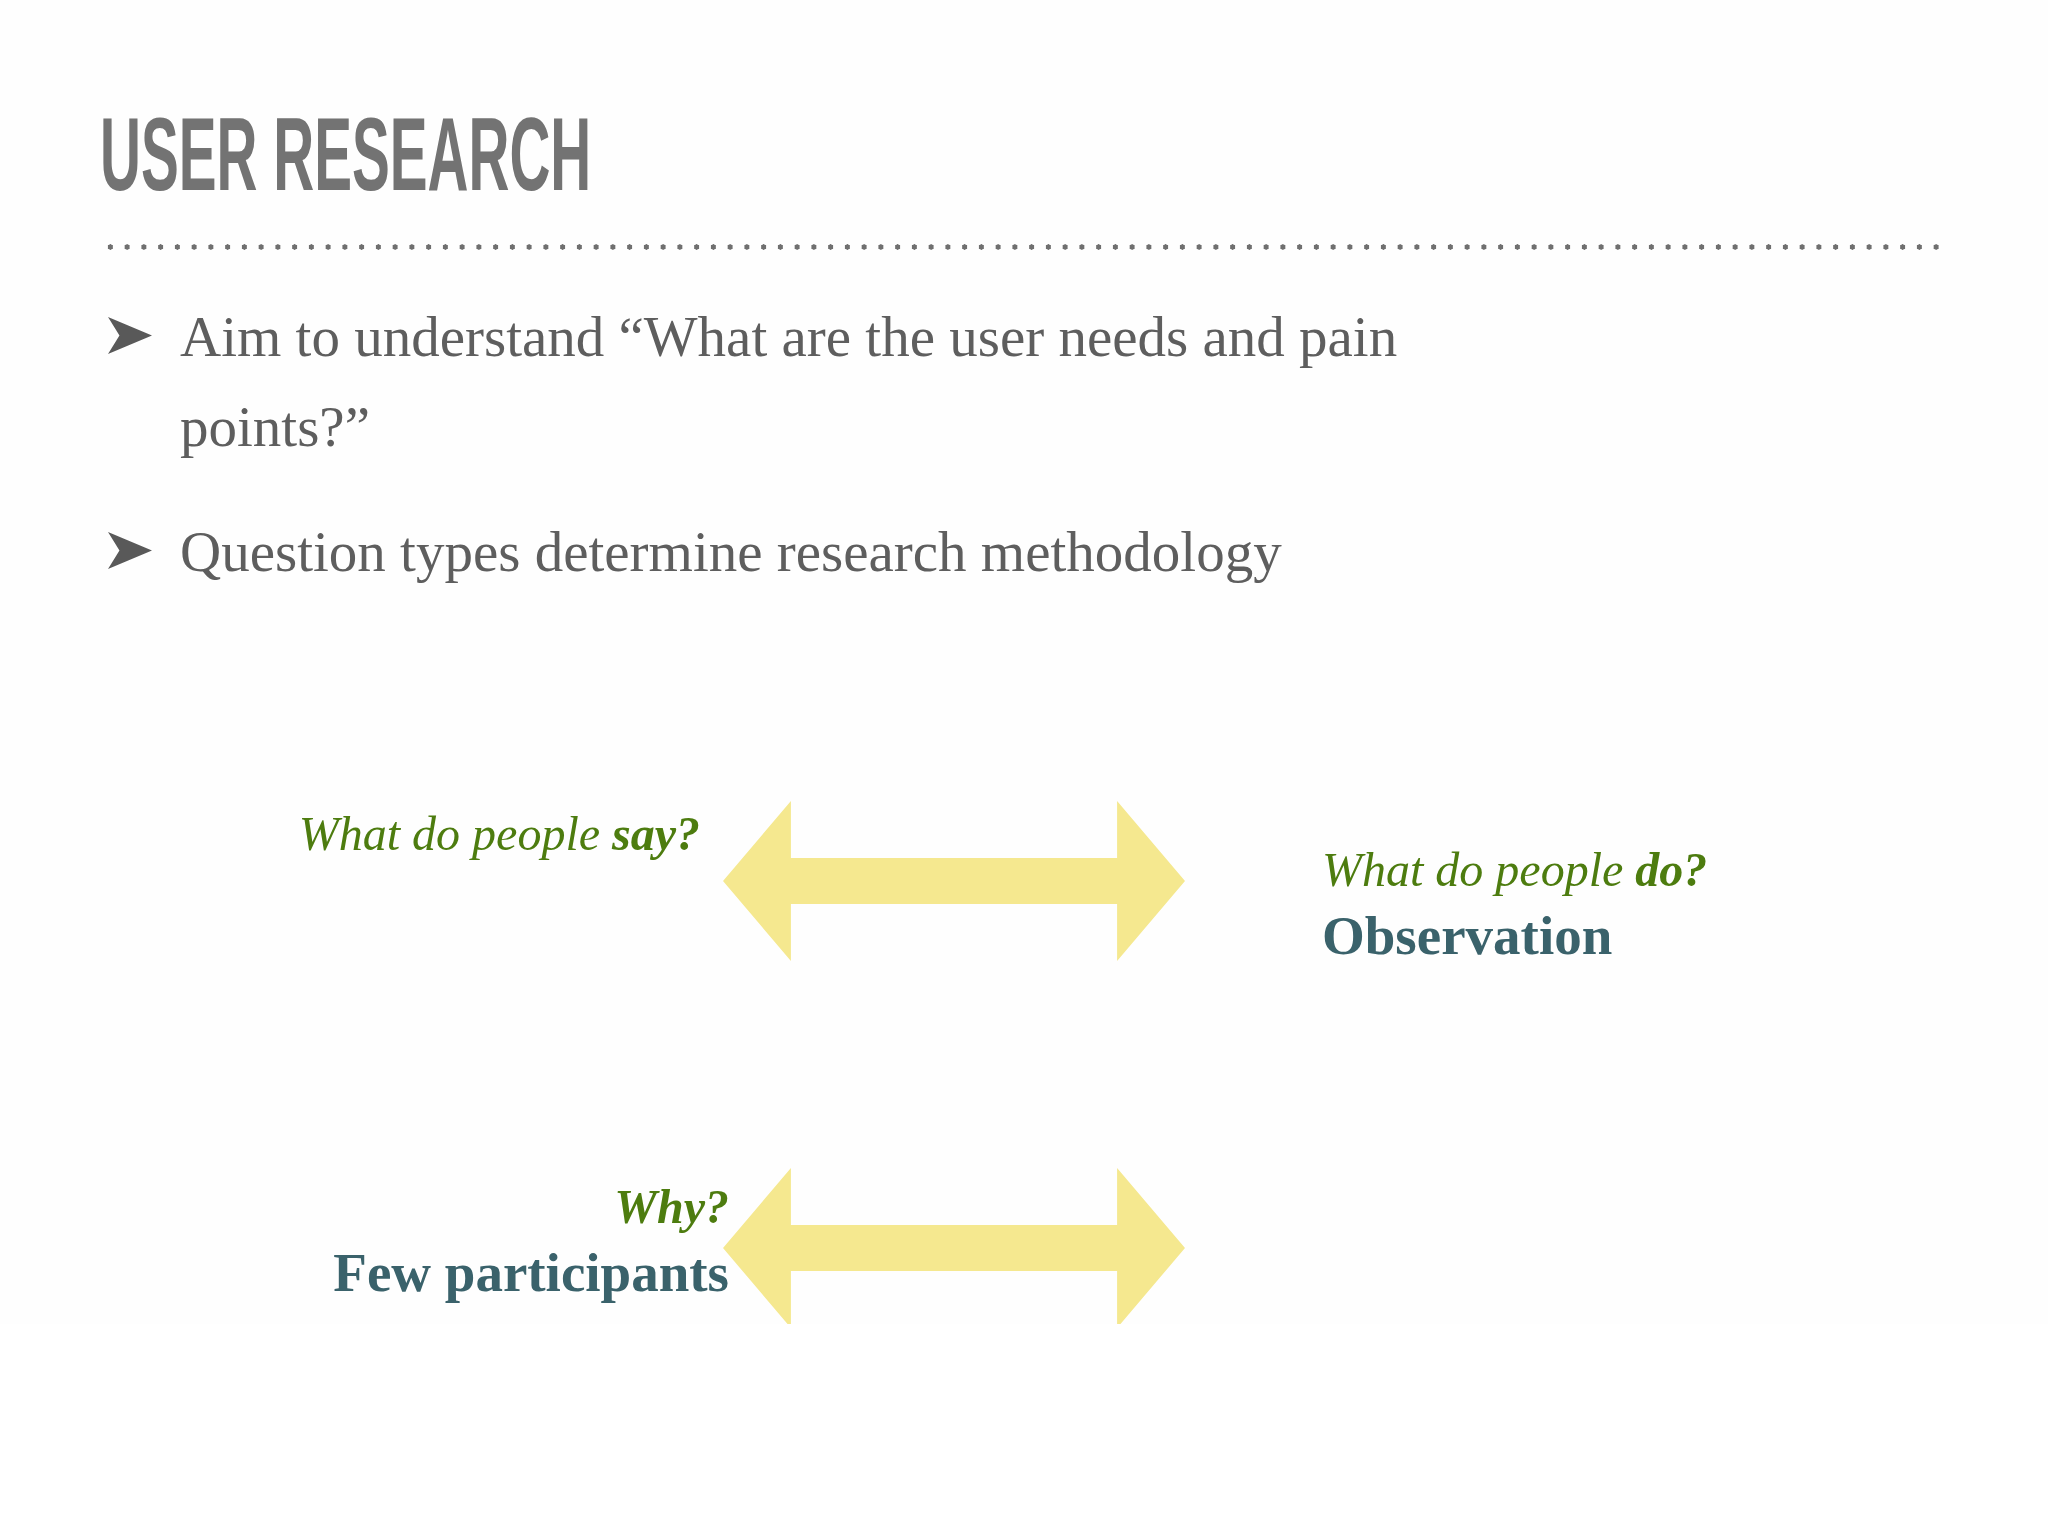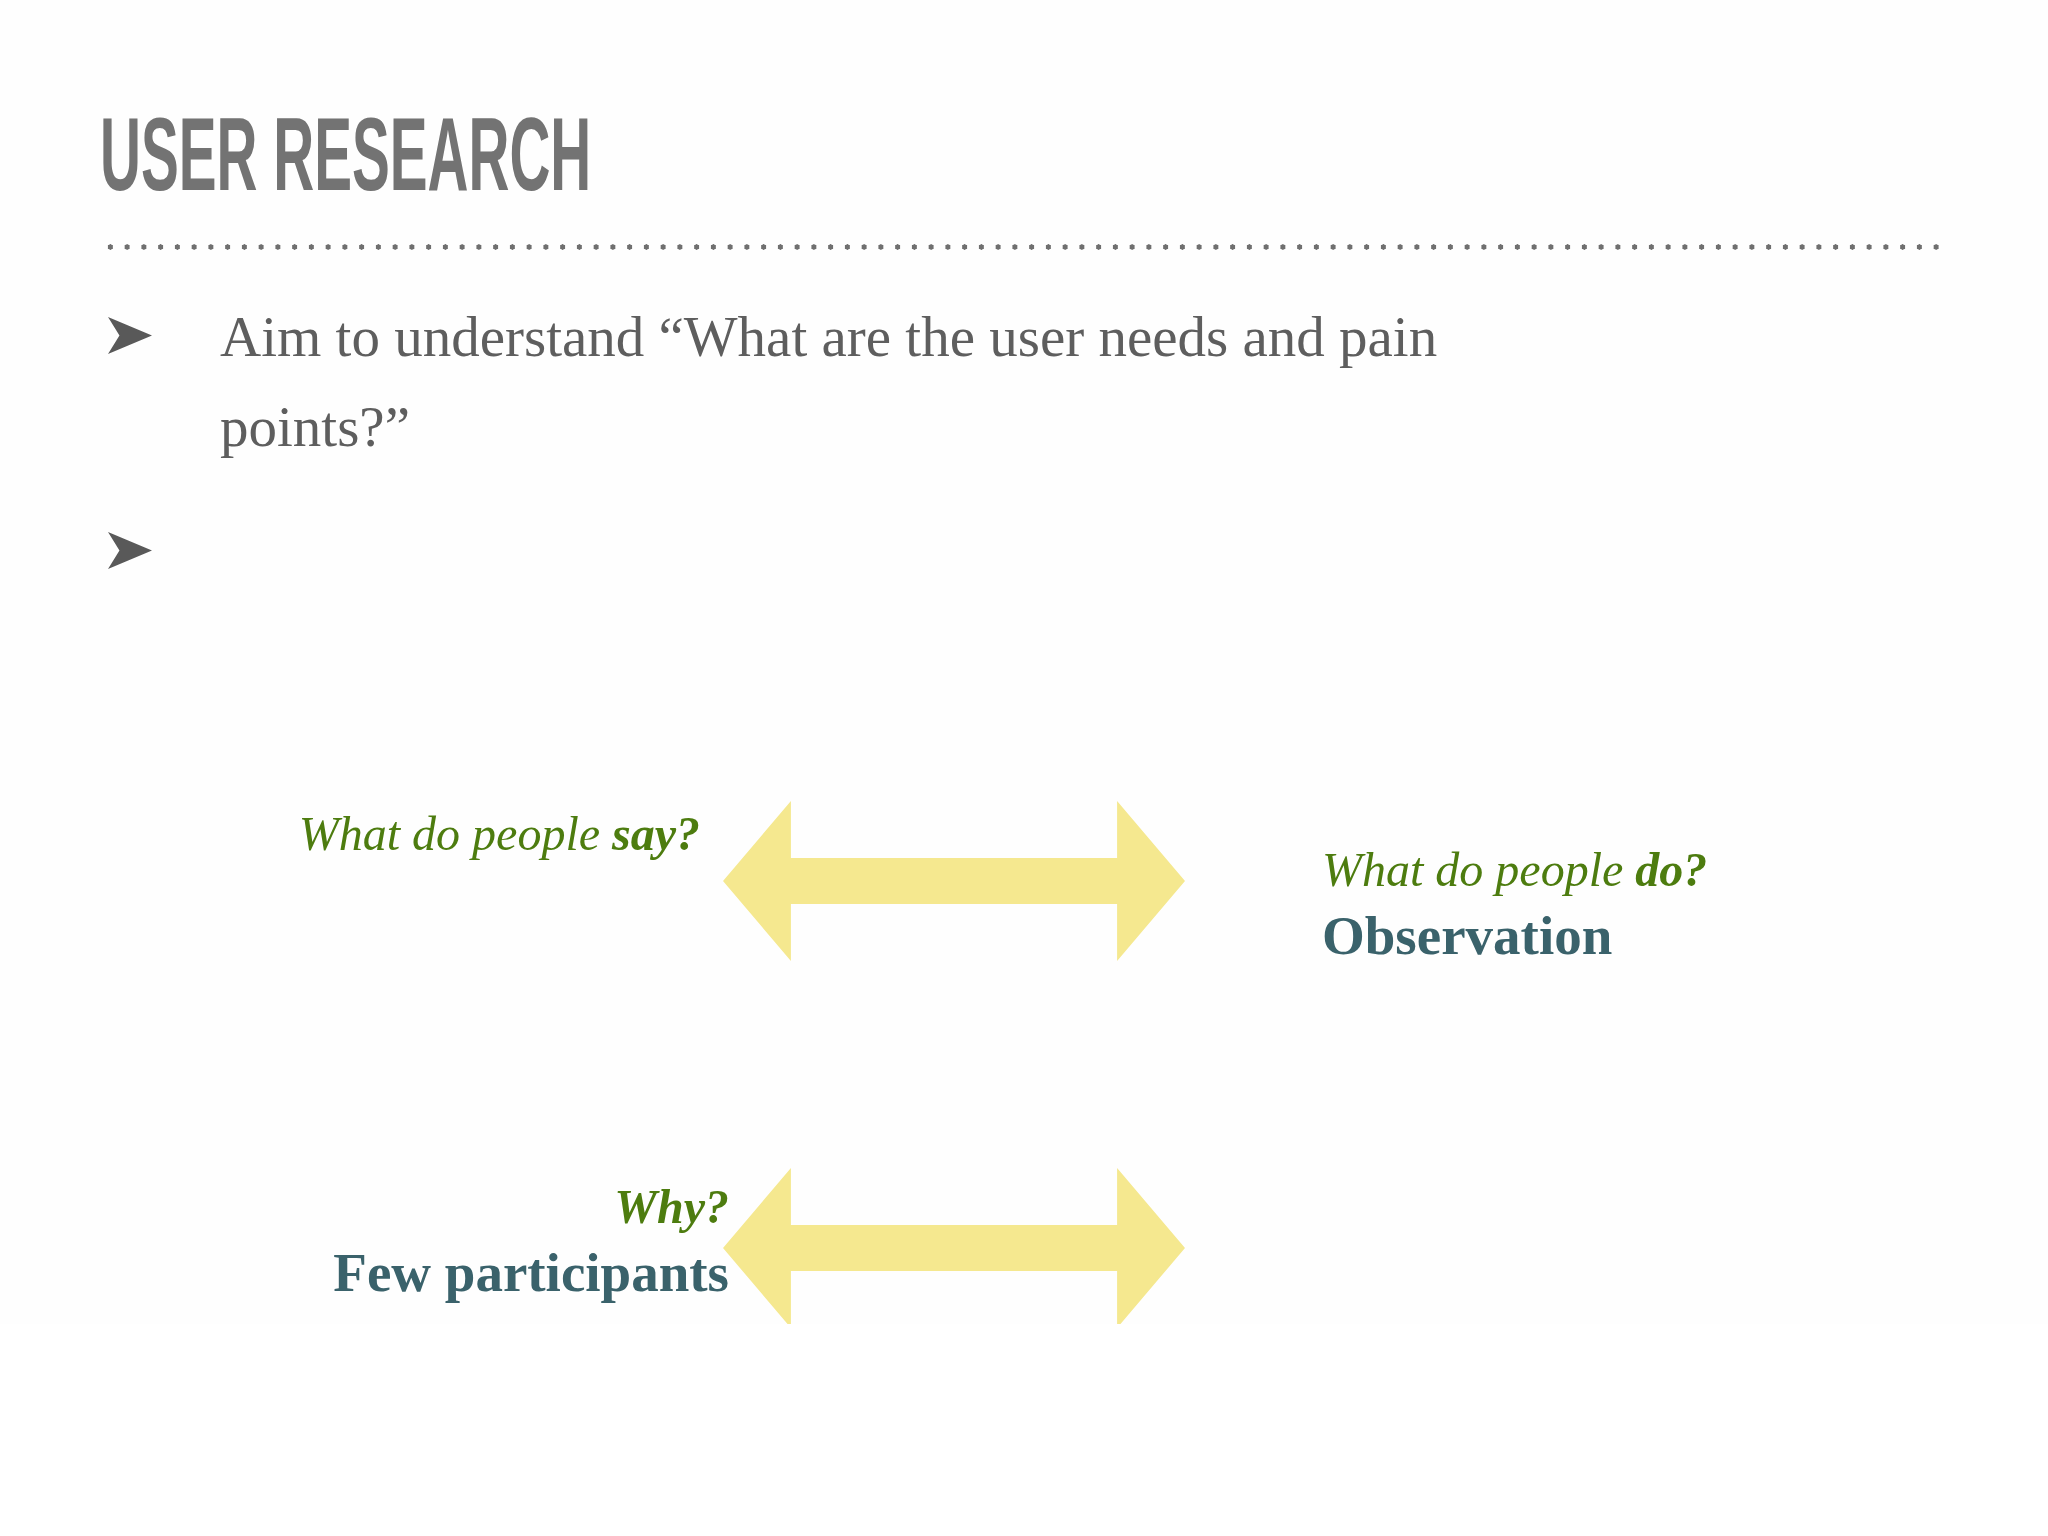--- a/index.html
+++ b/index.html
@@ -48,21 +48,20 @@
   .bullet-list {
     position: absolute;
     left: 108px;
     top: 292px;
     width: 1560px;
   }
   .bullet-item {
     display: flex;
     align-items: flex-start;
     margin-bottom: 35px;
-    gap: 40px;
   }
   .bullet-arrow-icon {
     flex: 0 0 auto;
     width: 44px;
     height: 37px;
     margin-top: 25px;
     background: #595959;
     clip-path: polygon(0 0, 100% 50%, 0 100%, 26% 50%);
   }
   .bullet-text {
@@ -133,20 +132,21 @@
   <div class="bullet-list">
 
     <div class="bullet-item">
       <span class="bullet-arrow-icon"></span>
       <span class="bullet-text">Aim to understand “What are the user needs and pain
 points?”</span>
     </div>
 
     <div class="bullet-item">
       <span class="bullet-arrow-icon"></span>
+      <span class="bullet-text">Question types determine research methodology</span>
     </div>
 
   </div>
 
   <div class="spectrum-label left row1">
     <div class="question-label"><span>What do people </span><span class="q-bold">say?</span></div>
   </div>
 
   <div class="double-arrow row1"></div>
 

